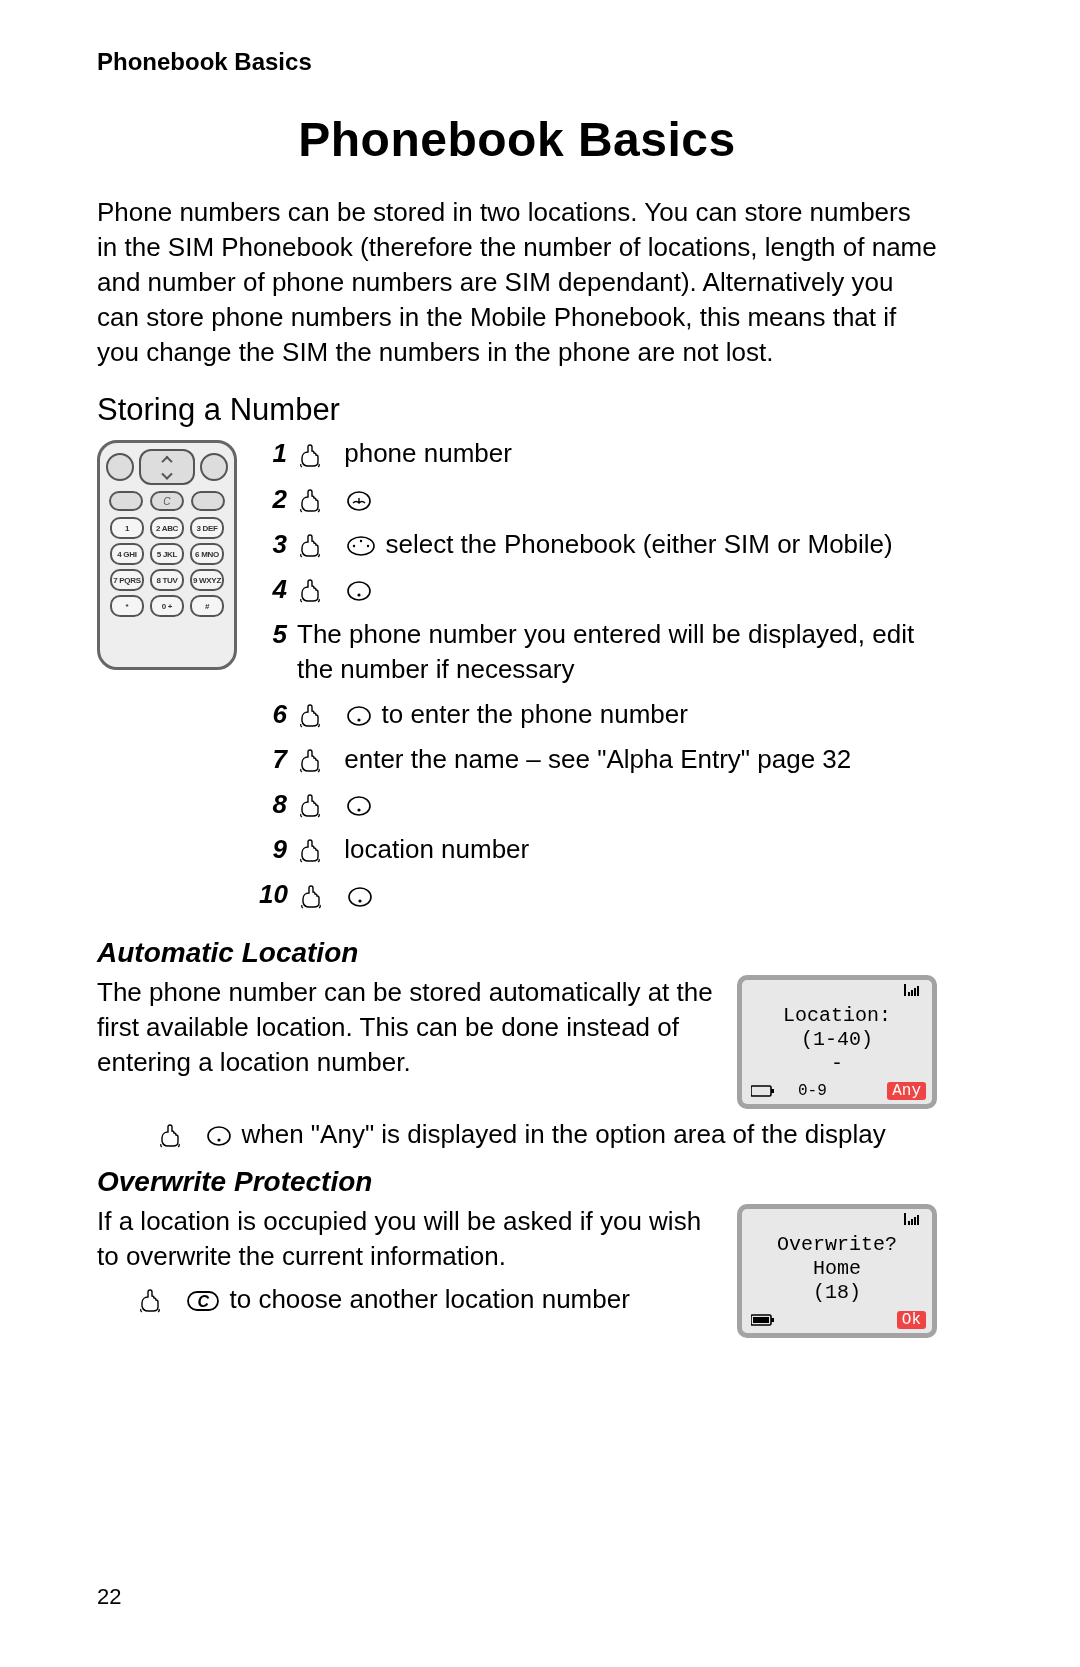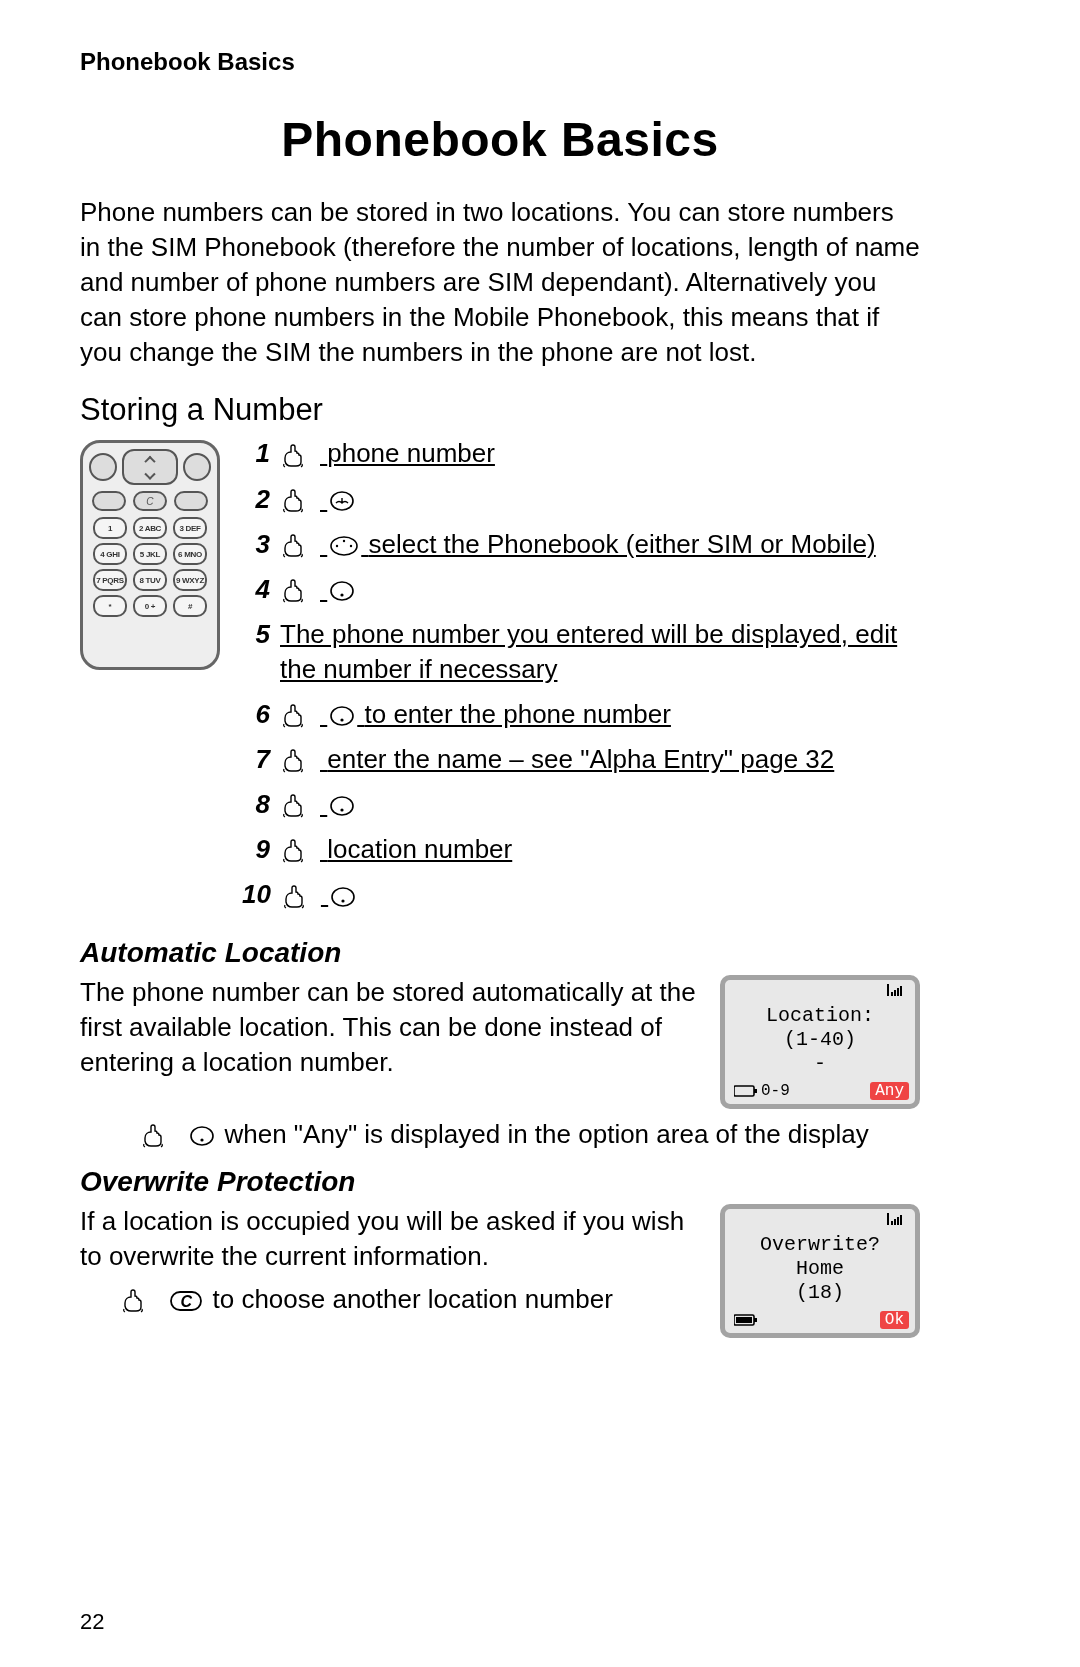--- a/index.html
+++ b/index.html
@@ -9,20 +9,21 @@
     width: 1080px;
   }
   .page {
     width: 1000px;
     height: 1667px;
     box-sizing: border-box;
     padding: 48px 80px 40px 80px;
     font-family: Arial, Helvetica, sans-serif;
     color: #000;
     position: relative;
+    margin-left: 17px;
   }
   .running-head {
     font-weight: bold;
     font-size: 24px;
     margin-bottom: 36px;
   }
   h1.title {
     font-size: 48px;
     font-weight: 900;
     text-align: center;
@@ -140,21 +141,21 @@
     gap: 10px;
     margin-bottom: 10px;
     line-height: 1.35;
   }
   .step-num {
     font-weight: bold;
     font-style: italic;
     min-width: 28px;
     text-align: right;
   }
-  .step-body { flex: 1; text-decoration: underline; }
+  .step-body { flex: 1; }
   
   .i {
     display: inline-flex;
     vertical-align: middle;
     margin: 0 3px;
   }
   .i svg { display: block; }
   h3.sub {
     font-size: 28px;
     font-style: italic;
@@ -211,26 +212,26 @@
     font-family: "Courier New", monospace;
     font-size: 16px;
     padding: 0 5px;
     border-radius: 3px;
   }
   .mini-screen .left-small {
     font-family: "Courier New", monospace;
     font-size: 16px;
     display: flex;
     align-items: center;
-    gap: 0;
+    gap: 20px;
   }
   .page-num {
     position: absolute;
     left: 80px;
-    bottom: 32px;
+    bottom: 57px;
     font-size: 22px;
   }
 </style>
 </head>
 <body>
 
 <svg width="0" height="0" style="position:absolute">
   <defs>
     <g id="hand-icon">
       <path d="M2 14 C2 10 5 8 8 8 L8 3 Q8 1 10 1 Q12 1 12 3 L12 7 Q14 7 14 9 Q16 9 16 11 Q18 11 18 13 L18 18 Q18 22 13 22 L8 22 Q3 22 2 17 Z" fill="none" stroke="#000" stroke-width="1.4"></path>

